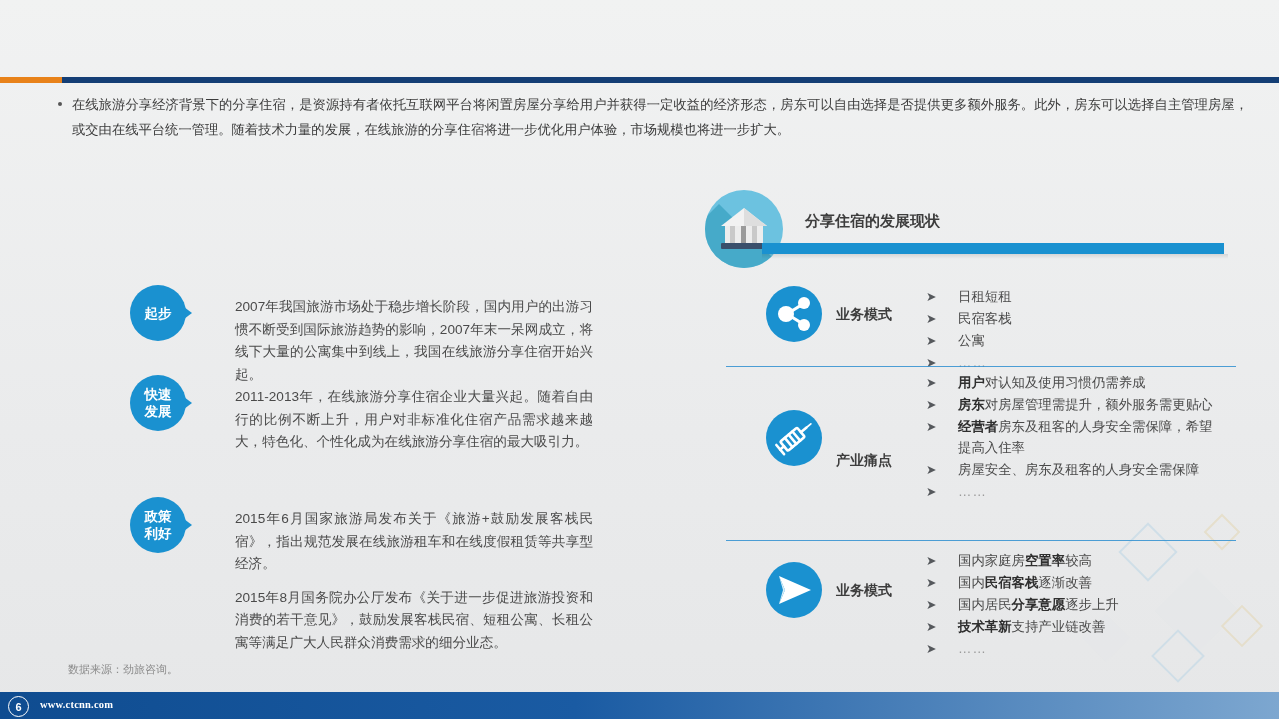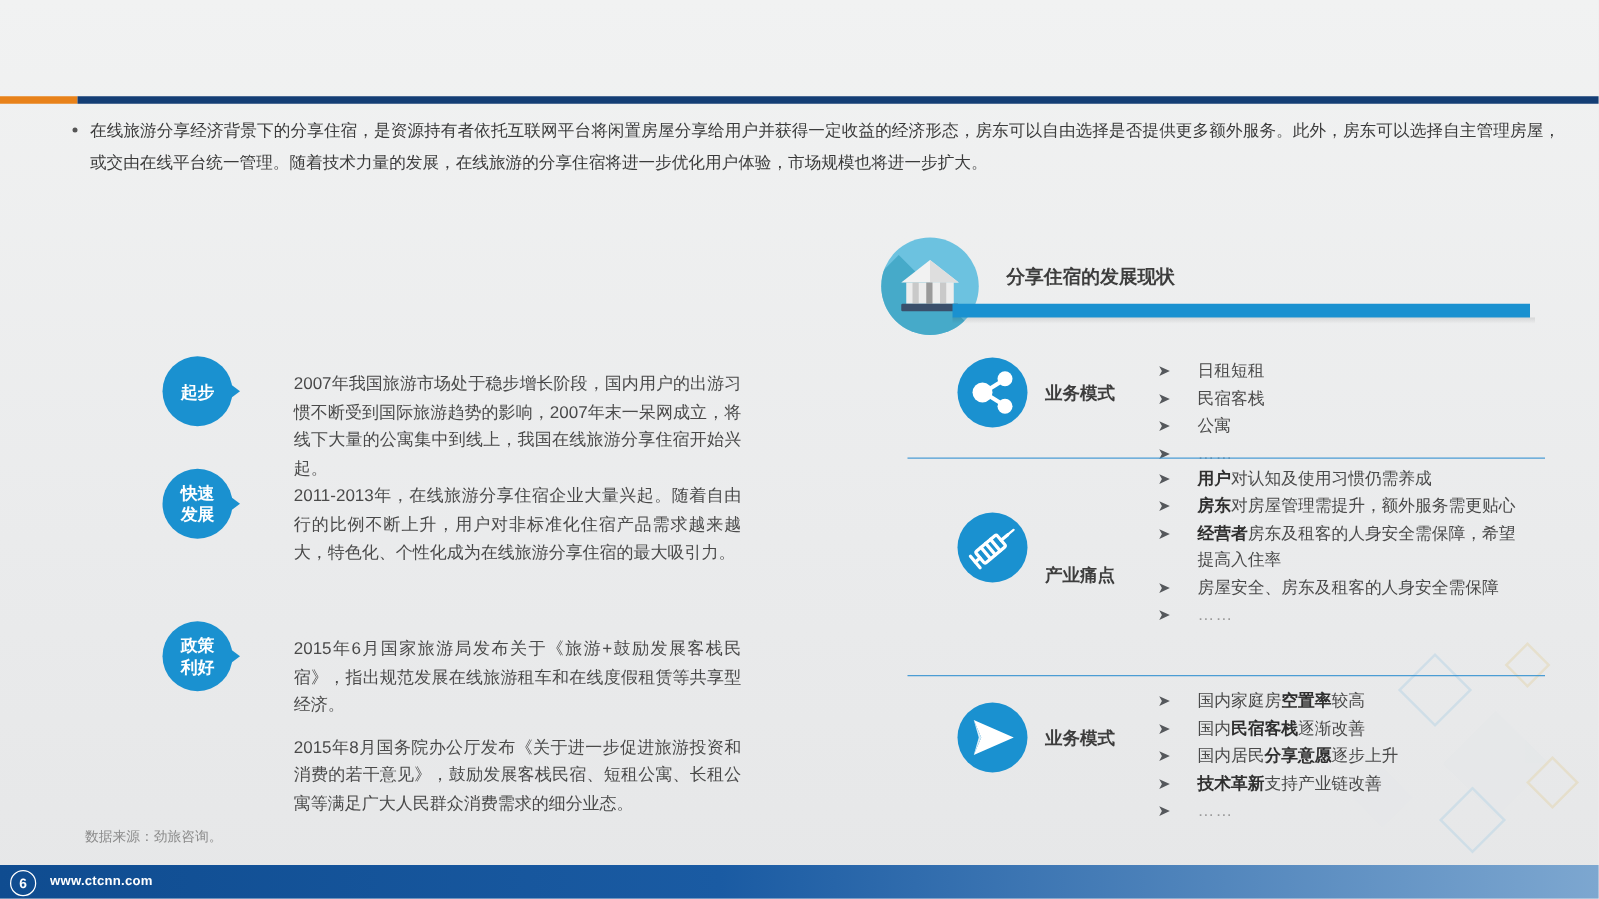--- a/index.html
+++ b/index.html
@@ -68,21 +68,21 @@
   .rb-li{position:relative;padding-left:40px;font-size:13.4px;line-height:21px;color:#4a4a4a;margin-bottom:1px;}
   .rb-li .arw{position:absolute;left:8px;top:1px;color:#55585c;font-size:12.5px;}
   .rb-li b{font-weight:bold;color:#2f2f2f;}
   .rb-li.dots{color:#9a9a9a;letter-spacing:1px;}
   .rb-sep{position:absolute;height:1px;background:#2f8fd0;opacity:.85;}
 
   
   .source{position:absolute;left:68px;top:662px;font-size:11px;color:#8b8b8b;}
   .footbar{position:absolute;left:0;bottom:0;width:100%;height:27px;background:linear-gradient(90deg,#0f4c90 0%,#1a5ba3 45%,#7da7d0 100%);}
   .pagenum{position:absolute;left:8px;top:4px;width:19px;height:19px;border-radius:50%;border:1.5px solid #ffffff;color:#fff;font-size:11px;display:flex;align-items:center;justify-content:center;font-weight:bold;}
-  .footurl{position:absolute;left:40px;top:7px;color:#fff;font-size:10.5px;font-weight:bold;letter-spacing:.2px;}
+  .footurl{position:absolute;left:40px;top:7px;color:#fff;font-size:10.5px;font-weight:bold;letter-spacing:.2px;font-family:Liberation Serif, serif;}
 </style>
 </head>
 <body>
 
 <div class="slide">
 
   <div class="watermark">
     <div class="wm-sq blue" style="left:108px;top:6px;width:38px;height:38px;"></div>
     <div class="wm-sq gold" style="left:190px;top:-6px;width:22px;height:22px;"></div>
     <div class="wm-sq filled" style="left:148px;top:56px;width:56px;height:56px;opacity:.6;"></div>

